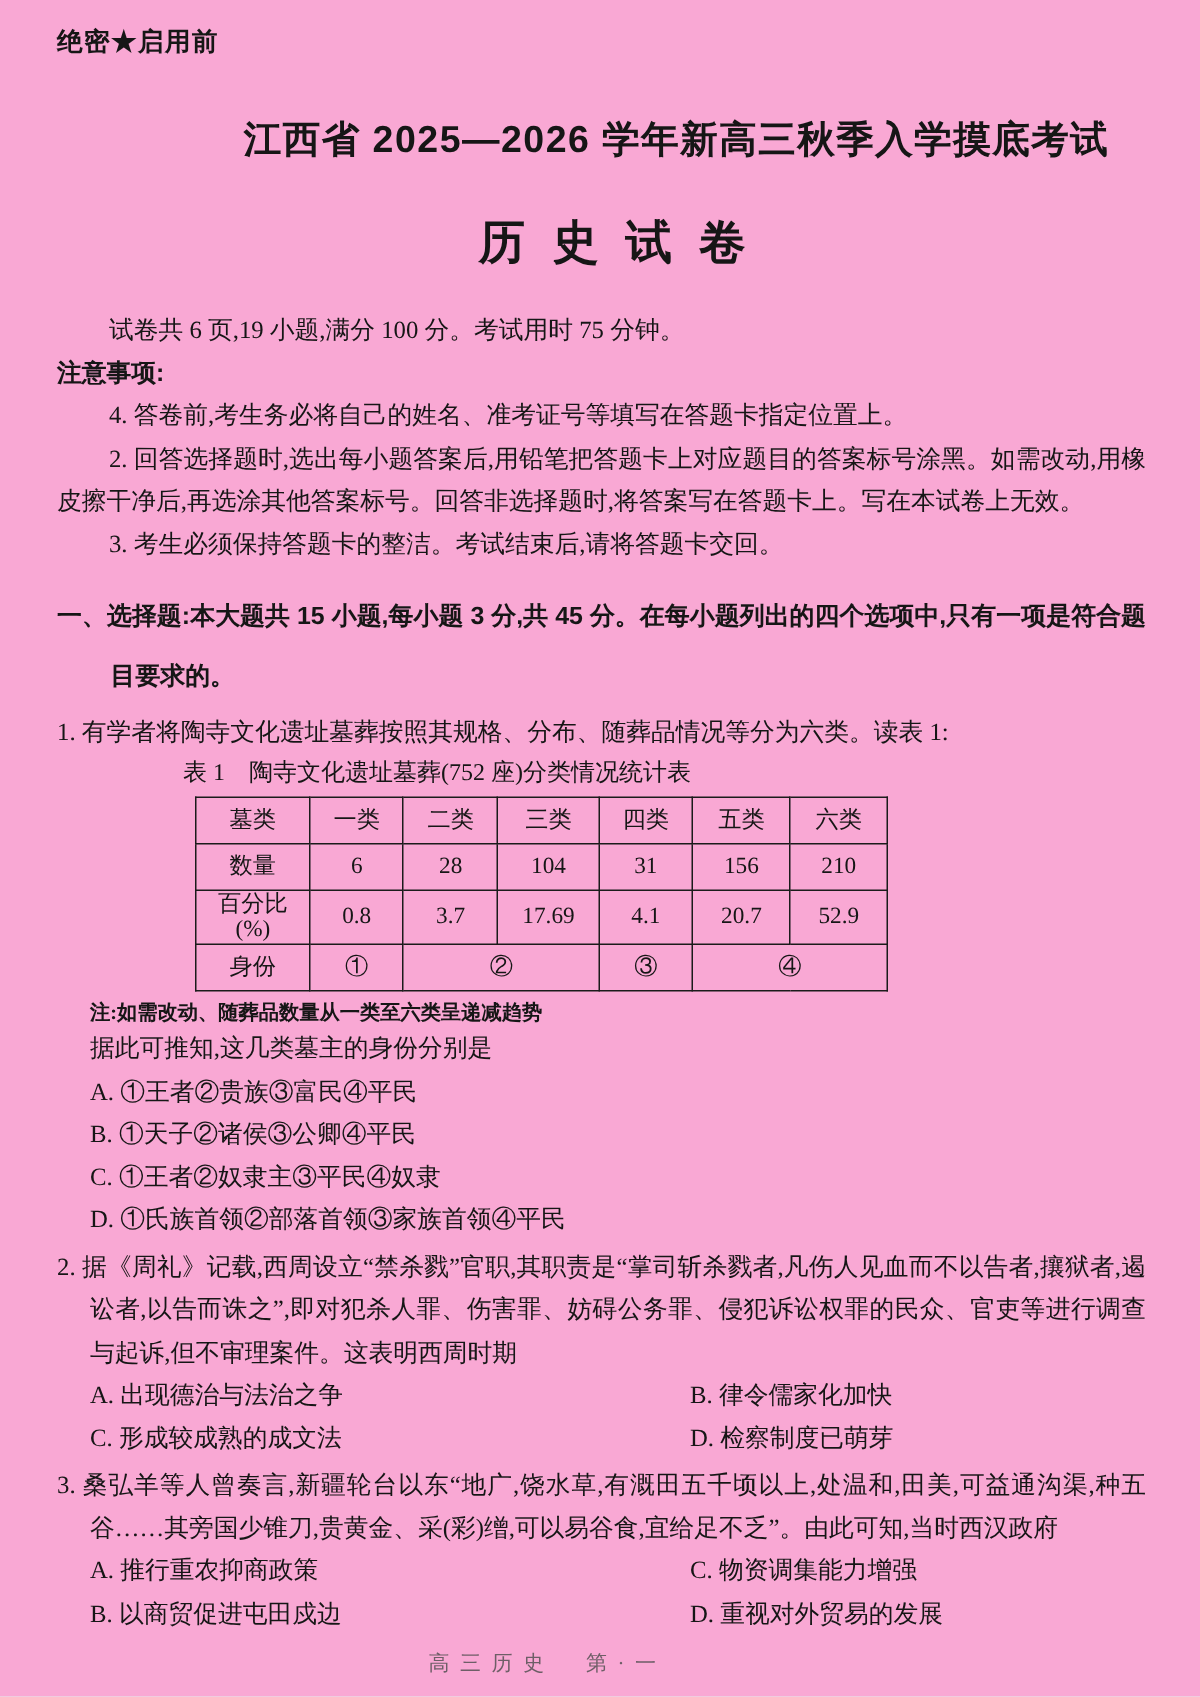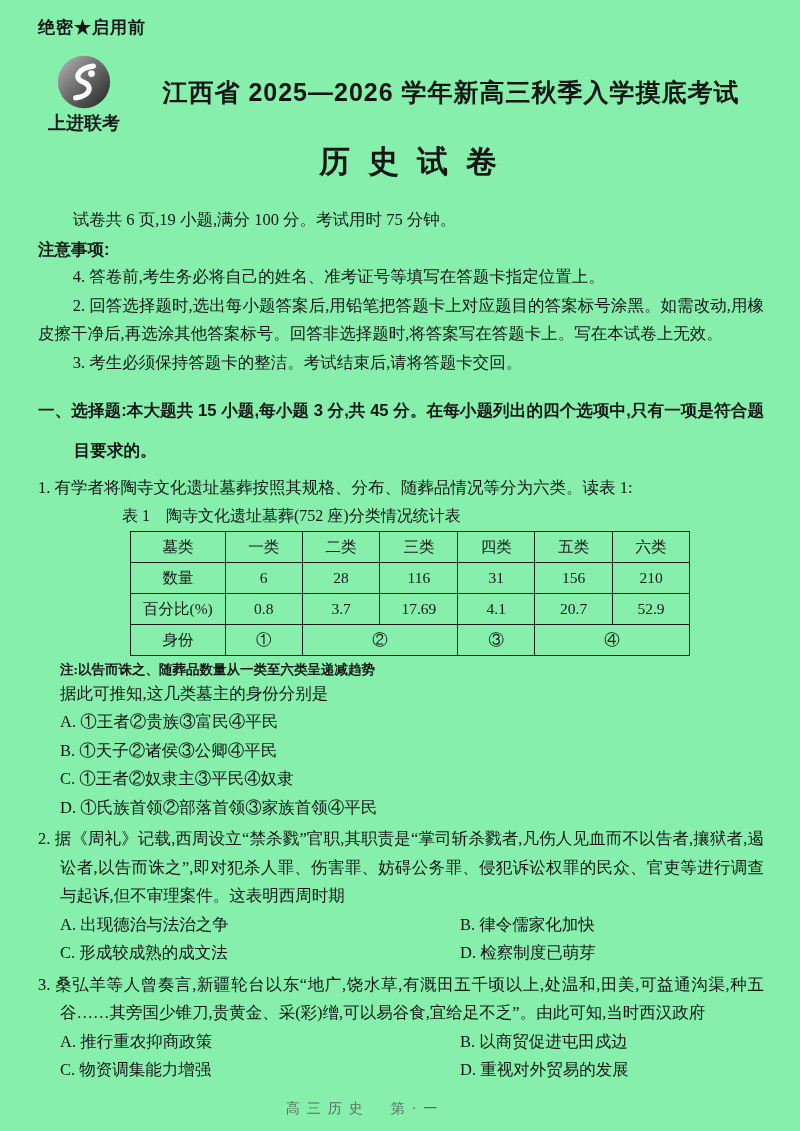--- a/index.html
+++ b/index.html
@@ -1,19 +1,19 @@
 <!DOCTYPE html>
 <html lang="zh"><head>
 <meta charset="utf-8">
 <style>
   * { margin:0; padding:0; box-sizing:border-box; }
   html,body { background:#e9e9e7; }
   .page {
     position:relative; width:800px; height:1131px; margin:0 auto;
-    background:#86efac; color:#161616; overflow:hidden;
+    background:#f9a8d4; color:#161616; overflow:hidden;
     font-family:"Liberation Serif", serif;
   }
   
   .secrecy {
     position:absolute; left:38px; top:16px;
     font-family:"Liberation Sans", sans-serif; font-weight:700; font-size:17px;
     letter-spacing:1px;
   }
   .logo { position:absolute; left:38px; top:54px; width:92px; text-align:center; }
   .logo-circle { display:block; margin:0 auto; }
@@ -44,21 +44,21 @@
     margin-top:14px; font-family:"Liberation Sans", sans-serif; font-weight:700;
     font-size:16.6px; padding-left:2.15em; text-indent:-2.15em; line-height:40px;
   }
   .q-stem { padding-left:22px; text-indent:-22px; margin-top:3px; }
   .opt-1col { padding-left:22px; }
   .opts-2col {
     display:grid; grid-template-columns:400px 1fr; padding-left:22px;
   }
   
   .tbl-caption { width:580px; margin-left:84px; font-size:16px; line-height:26px; }
-  table.stat { border-collapse:collapse; margin:2px 0 0 92px; width:560px; font-size:15.5px; }
+  table.stat { border-collapse:collapse; margin:2px 0 0 92px; width:462px; font-size:15.5px; }
   table.stat td {
     border:1.6px solid #1b1b1b; text-align:center; height:31px;
     padding:0 3px; line-height:1.15; font-family:"Liberation Serif", serif;
   }
   .tbl-note {
     margin-left:22px; margin-top:3px; font-size:13.5px; font-weight:700;
     line-height:21px; font-family:"Liberation Serif", serif;
   }
   .q-prompt { margin-left:22px; }
   
@@ -68,37 +68,20 @@
     font-family:"Liberation Serif", serif;
   }
 </style>
 </head>
 <body>
 
 <div class="page">
 
   <div class="secrecy">绝密★启用前</div>
 
-  <div class="logo">
-    <span>
-      <svg class="logo-circle" width="56" height="56" viewBox="0 0 60 60" aria-hidden="true">
-        <defs>
-          <linearGradient id="lg" x1="0" y1="0" x2="1" y2="1">
-            <stop offset="0" stop-color="#b9b9b9"></stop>
-            <stop offset="0.45" stop-color="#707070"></stop>
-            <stop offset="1" stop-color="#222222"></stop>
-          </linearGradient>
-        </defs>
-        <circle cx="30" cy="30" r="28" fill="url(#lg)"></circle>
-        <path d="M40 13 C24 15 18 26 29 30 C40 34 37 45 21 47" stroke="#ffffff" stroke-width="5.5" fill="none" stroke-linecap="round"></path>
-        <circle cx="38" cy="21" r="3.6" fill="#ffffff"></circle>
-      </svg>
-    </span>
-    <div class="logo-text">上进联考</div>
-  </div>
 
   <div class="exam-title">江西省 2025—2026 学年新高三秋季入学摸底考试</div>
   <div class="subject-title">历史试卷</div>
 
   <div class="content">
 
     <p class="indent">试卷共 6 页,19 小题,满分 100 分。考试用时 75 分钟。</p>
 
     <div class="notice-heading">注意事项:</div>
     <p class="indent">4. 答卷前,考生务必将自己的姓名、准考证号等填写在答题卡指定位置上。</p>
@@ -128,21 +111,21 @@
           <td>二类</td>
           <td>三类</td>
           <td>四类</td>
           <td>五类</td>
           <td>六类</td>
         </tr>
         <tr>
           <td>数量</td>
           <td>6</td>
           <td>28</td>
-          <td>116</td>
+          <td>104</td>
           <td>31</td>
           <td>156</td>
           <td>210</td>
         </tr>
         <tr>
           <td>百分比(%)</td>
           <td>0.8</td>
           <td>3.7</td>
           <td>17.69</td>
           <td>4.1</td>
@@ -152,21 +135,21 @@
         <tr>
           <td>身份</td>
           <td>①</td>
           <td colspan="2">②</td>
           <td>③</td>
           <td colspan="2">④</td>
         </tr>
       </tbody>
         </table>
 
-      <div class="tbl-note">注:以告而诛之、随葬品数量从一类至六类呈递减趋势</div>
+      <div class="tbl-note">注:如需改动、随葬品数量从一类至六类呈递减趋势</div>
       <p class="q-prompt">据此可推知,这几类墓主的身份分别是</p>
       <div class="opt-1col">A. ①王者②贵族③富民④平民</div>
       <div class="opt-1col">B. ①天子②诸侯③公卿④平民</div>
       <div class="opt-1col">C. ①王者②奴隶主③平民④奴隶</div>
       <div class="opt-1col">D. ①氏族首领②部落首领③家族首领④平民</div>
     </div>
 
     <div>
       <p class="q-stem">2. 据《周礼》记载,西周设立“禁杀戮”官职,其职责是“掌司斩杀戮者,凡伤人见血而不以告者,攘狱者,遏讼者,以告而诛之”,即对犯杀人罪、伤害罪、妨碍公务罪、侵犯诉讼权罪的民众、官吏等进行调查与起诉,但不审理案件。这表明西周时期</p>
       <div class="opts-2col">
@@ -174,22 +157,22 @@
         <div>B. 律令儒家化加快</div>
         <div>C. 形成较成熟的成文法</div>
         <div>D. 检察制度已萌芽</div>
       </div>
     </div>
 
     <div>
       <p class="q-stem">3. 桑弘羊等人曾奏言,新疆轮台以东“地广,饶水草,有溉田五千顷以上,处温和,田美,可益通沟渠,种五谷……其旁国少锥刀,贵黄金、采(彩)缯,可以易谷食,宜给足不乏”。由此可知,当时西汉政府</p>
       <div class="opts-2col">
         <div>A. 推行重农抑商政策</div>
+        <div>C. 物资调集能力增强</div>
         <div>B. 以商贸促进屯田戍边</div>
-        <div>C. 物资调集能力增强</div>
         <div>D. 重视对外贸易的发展</div>
       </div>
     </div>
 
   </div>
 
   <div class="footer">高三历史　第·一</div>
 
 </div>
 

